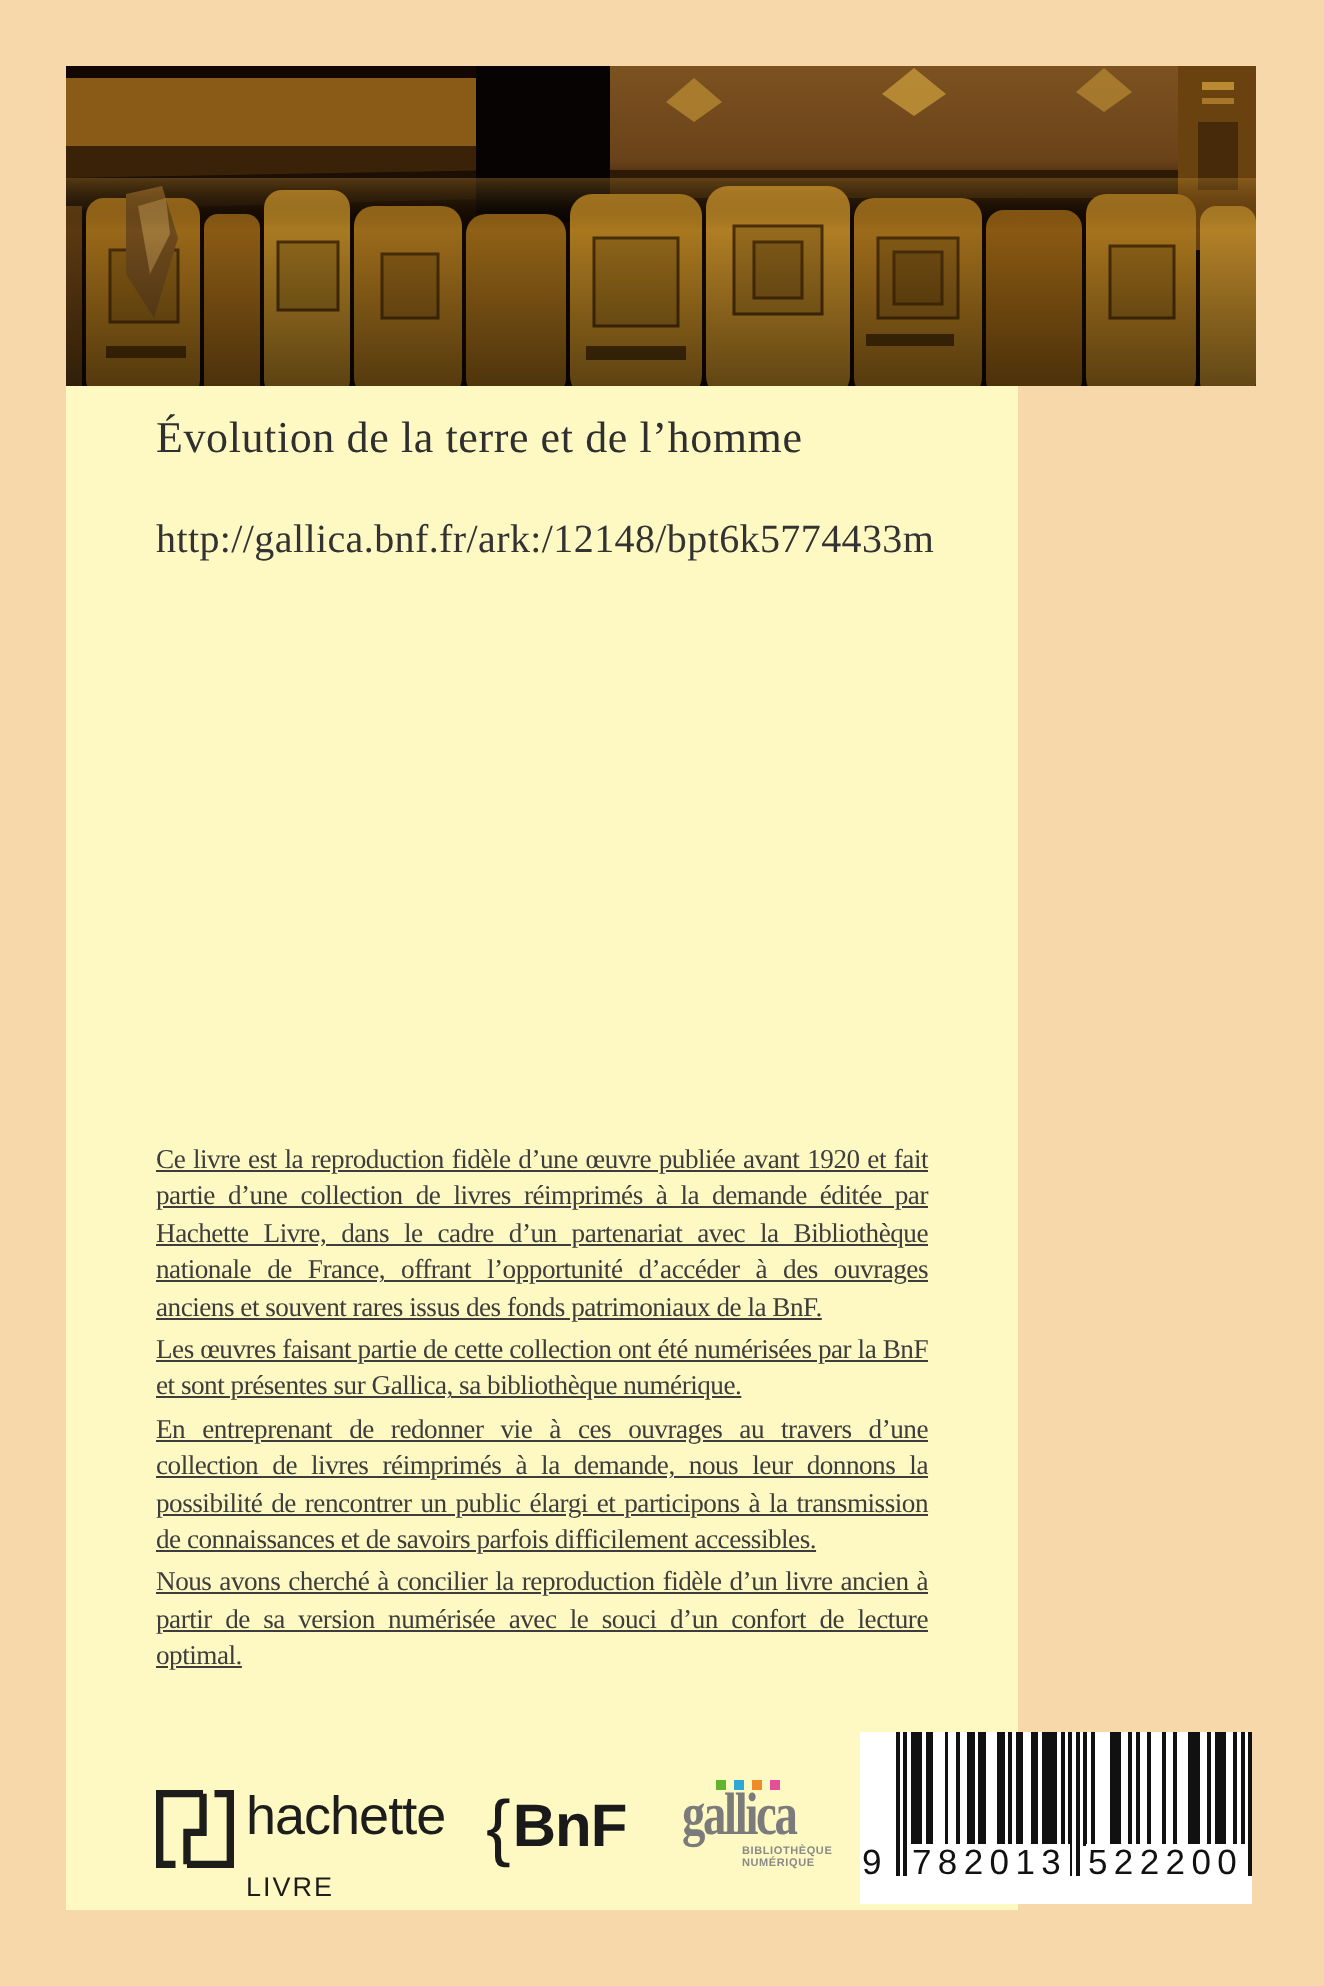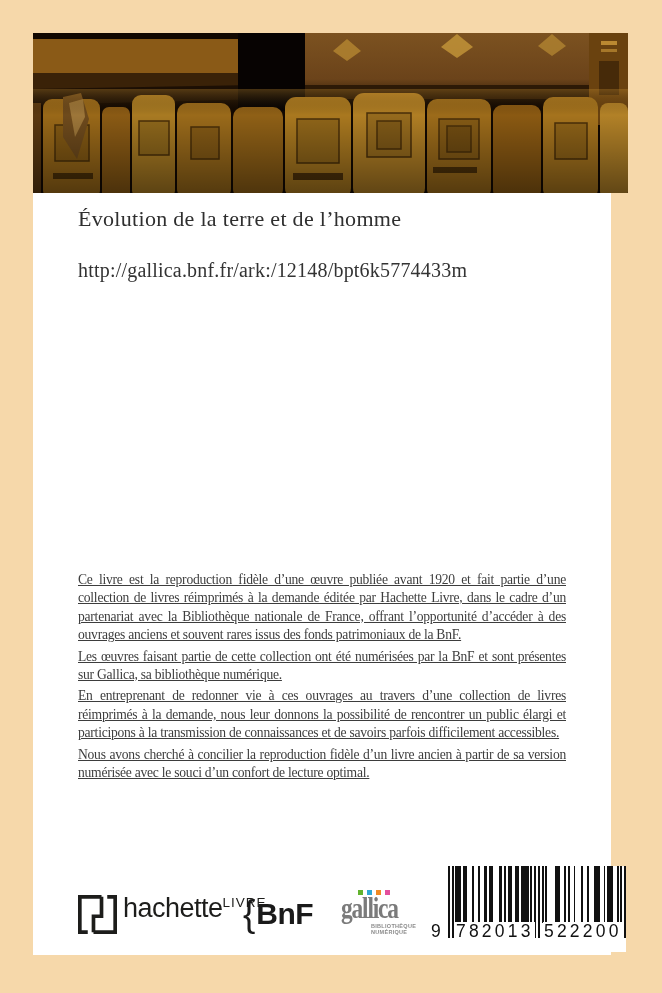--- a/index.html
+++ b/index.html
@@ -6,22 +6,22 @@
   html, body { width: 662px; height: 993px; }
   body {
     position: relative;
     background: #f6d8aa;
     font-family: "Liberation Serif", serif;
     overflow: hidden;
   }
   .card {
     position: absolute;
     left: 33px; top: 33px;
-    width: 578px; height: 922px;
-    background: #ffffff;
+    width: 476px; height: 922px;
+    background: #fef9c3;
   }
   .photo {
     position: absolute;
     left: 0; top: 0;
     width: 595px; height: 160px;
     overflow: hidden;
     background: #140a02;
   }
   .photo svg { display: block; }
   .title {
@@ -56,23 +56,23 @@
     width: 595px; height: 92px;
   }
   
   .hachette {
     position: absolute; left: 45px; top: 32px;
     display: flex; align-items: flex-start;
     color: #1d1d1b;
     font-family: "Liberation Sans", sans-serif;
   }
   .hachette-icon { width: 39px; height: 39px; margin-right: 6px; }
-  .hachette-words { display: flex; flex-direction: row; margin-top: 1px; }
+  .hachette-words { display: flex; flex-direction: column; margin-top: 1px; }
   .hachette-name { font-size: 27px; line-height: 25px; font-weight: 500; letter-spacing: -0.5px; }
-  .hachette-sub { font-size: 13.5px; line-height: 14px; font-weight: 500; letter-spacing: 1px; }
+  .hachette-sub { font-size: 13.5px; line-height: 14px; font-weight: 500; letter-spacing: 1px; margin-top: 16px; }
   
   .bnf {
     position: absolute; left: 210px; top: 34px;
     display: flex; align-items: center;
     color: #1a1a1a;
     font-family: "Liberation Sans", sans-serif;
   }
   .bnf-brace { font-size: 37px; font-weight: 400; line-height: 34px; margin-right: 1px; }
   .bnf-text { font-size: 30px; font-weight: 700; line-height: 34px; letter-spacing: -0.5px; }
   

